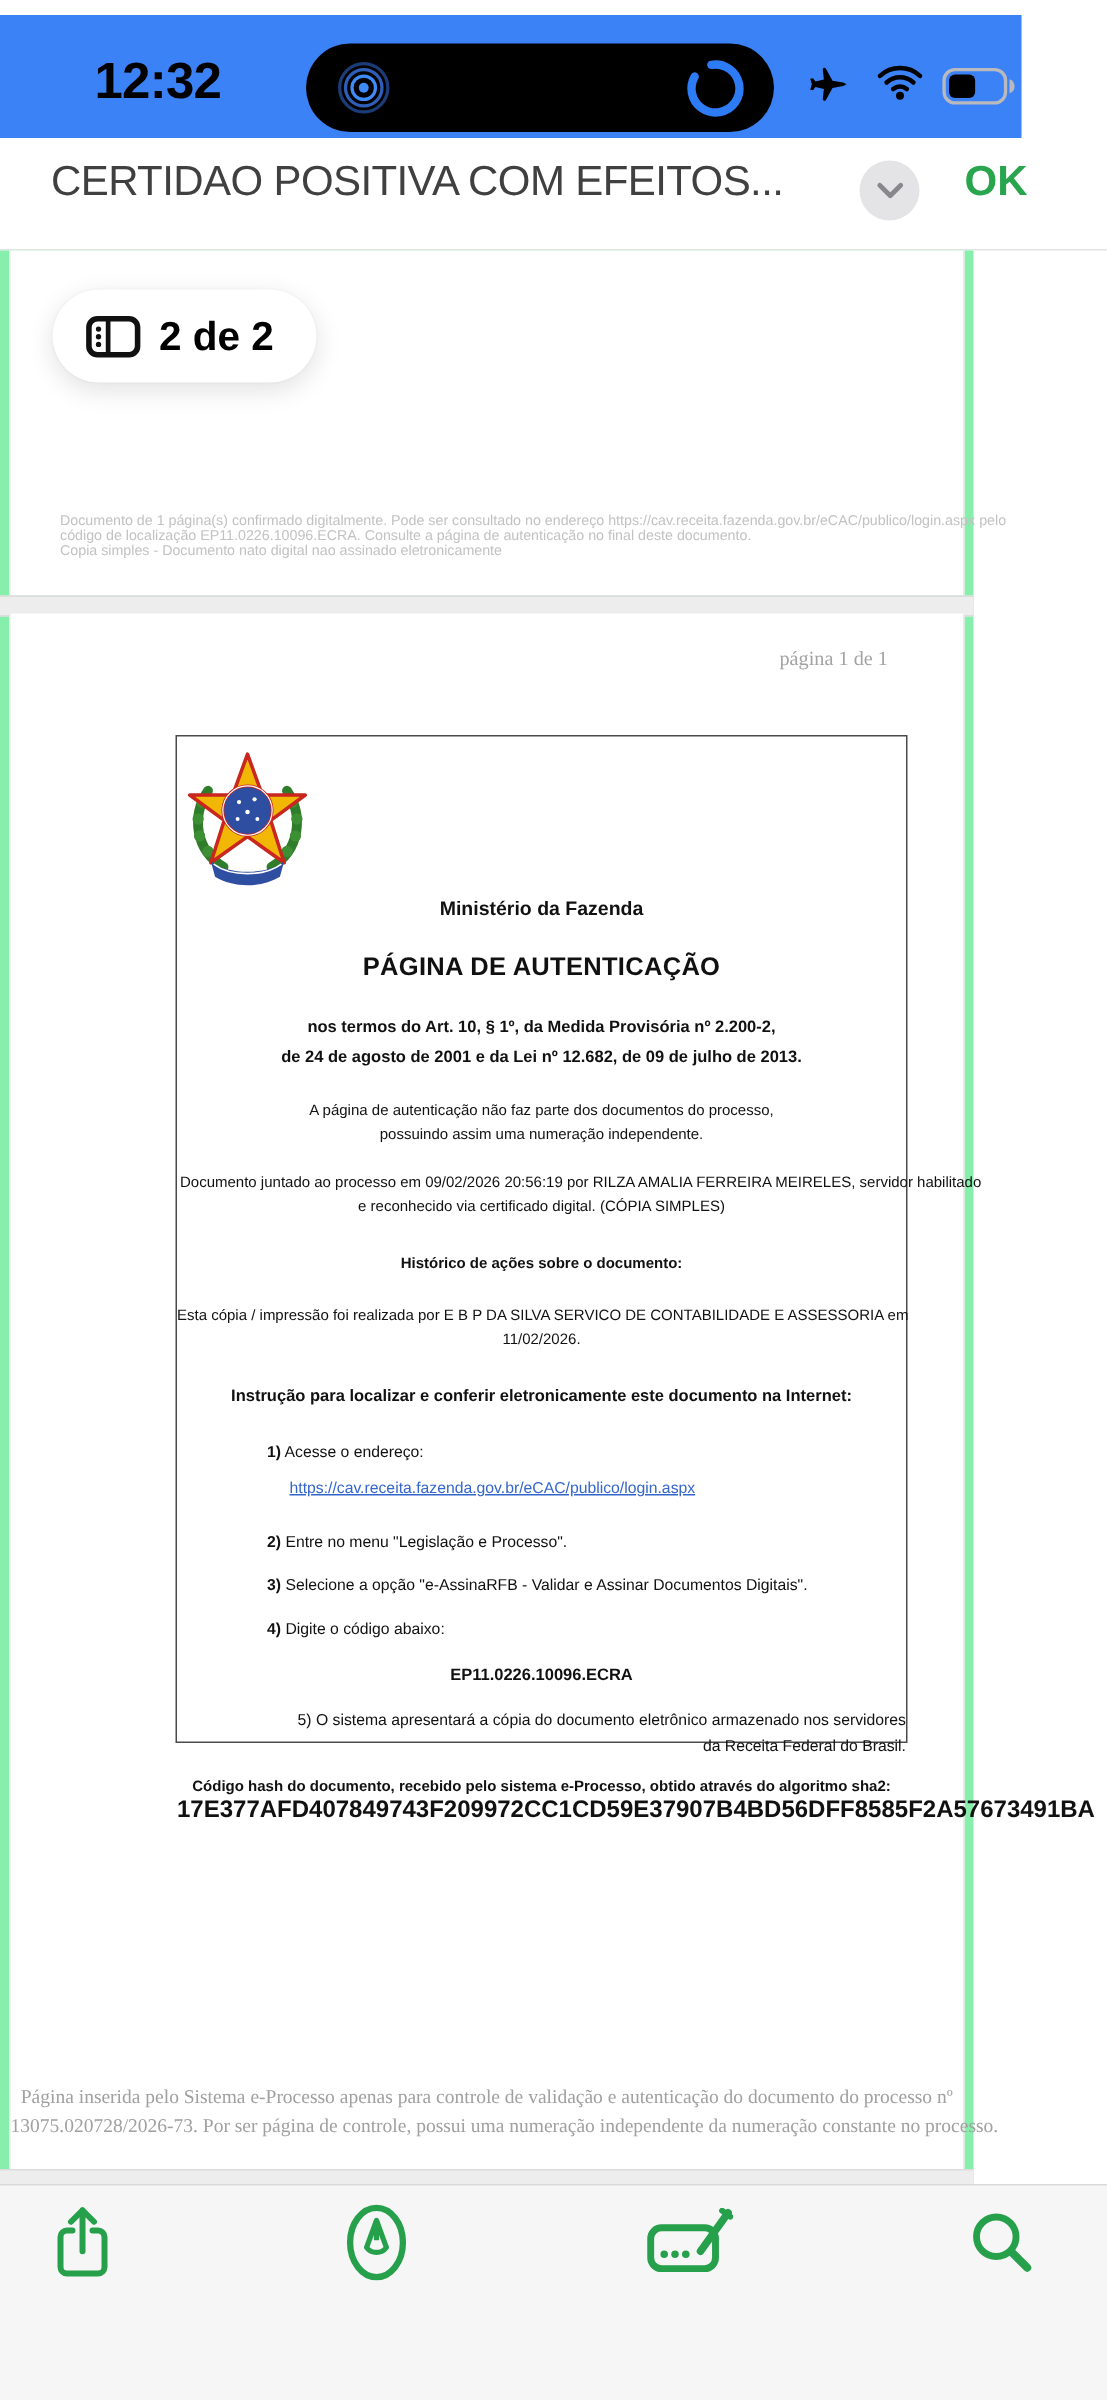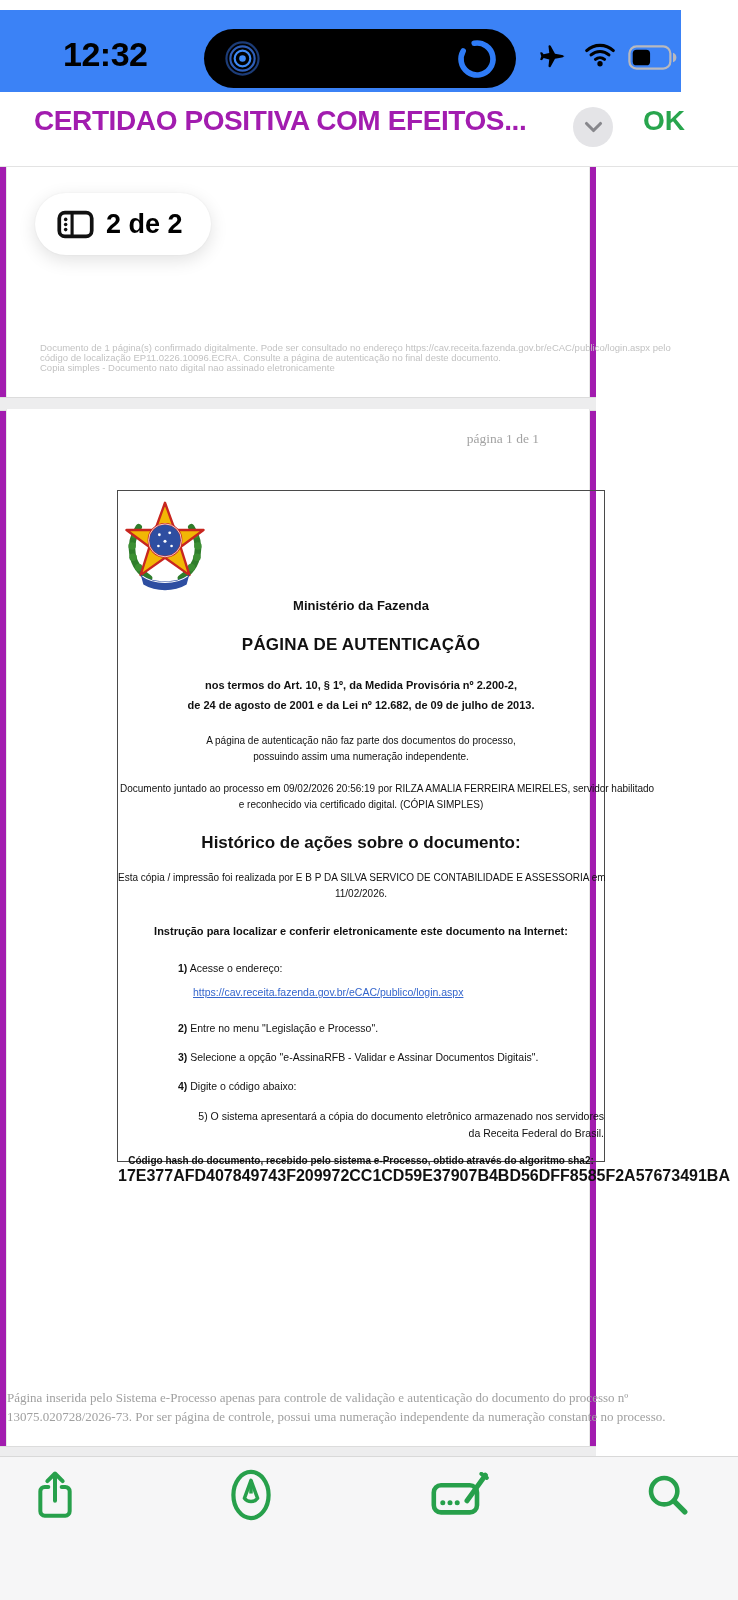--- a/index.html
+++ b/index.html
@@ -13,26 +13,26 @@
 
   
   .status-bar{position:absolute;left:0;top:10px;width:681px;height:92px;background:#3b82f6;}
   .time{position:absolute;left:63px;top:25px;font-size:34px;font-weight:700;letter-spacing:-.5px;color:#000;}
   .island{position:absolute;left:204px;top:19px;width:312px;height:59px;background:#000;border-radius:30px;}
   .airdrop{position:absolute;left:21px;top:12px;}
   .ring{position:absolute;right:18px;top:9px;}
 
   
   .nav-bar{position:absolute;left:0;top:92px;width:738px;height:74px;background:#fff;border-bottom:1px solid #e3e3e3;}
-  .nav-title{position:absolute;left:34px;top:13px;font-size:28px;font-weight:700;letter-spacing:-.4px;color:#a21caf;white-space:nowrap;}
+  .nav-title{position:absolute;left:34px;top:13px;font-size:28px;font-weight:400;letter-spacing:-.4px;color:#404040;white-space:nowrap;}
   .chevron-btn{position:absolute;left:573px;top:15px;width:40px;height:40px;border-radius:50%;background:#e4e4e7;display:flex;align-items:center;justify-content:center;}
   .ok-btn{position:absolute;left:643px;top:13px;font-size:28px;font-weight:700;color:#28a54d;}
 
   
-  .viewer{position:absolute;left:0;top:167px;width:596px;height:1289px;background:#a21caf;}
+  .viewer{position:absolute;left:0;top:167px;width:649px;height:1289px;background:#86efac;}
   .page{position:absolute;left:6px;right:6px;border-left:1px solid #e8e8e8;border-right:1px solid #e8e8e8;background:#fff;}
   .page1{top:0;height:230px;}
   .sep{position:absolute;left:0;right:0;background:#ededee;border-top:1px solid #dcdcdc;border-bottom:1px solid #dcdcdc;}
   .sep1{top:230px;height:12px;}
   .sep2{top:1279px;height:10px;}
   .page2{top:242px;height:1037px;}
 
   
   .badge{position:absolute;left:28px;top:26px;height:62px;border-radius:31px;background:#fff;
     box-shadow:0 5px 18px rgba(0,0,0,.12), 0 0 2px rgba(0,0,0,.06);
@@ -45,21 +45,21 @@
   
   .pagenum{position:absolute;right:50px;top:22px;font-family:"Liberation Serif", serif;font-size:13.5px;color:#a3a3a3;}
   .doc-box{position:absolute;left:110px;top:81px;width:488px;height:672px;border:1px solid #4a4a4a;text-align:center;color:#111;box-sizing:border-box;}
   .arms{margin-top:8px;}
   .ministry{margin-top:6px;font-size:13px;font-weight:700;line-height:14px;}
   .auth-title{margin-top:22px;font-size:17px;font-weight:700;letter-spacing:.2px;line-height:20px;}
   .guarantee{margin-top:20px;font-size:11px;font-weight:700;line-height:20px;}
   .indep{margin-top:18px;font-size:10px;line-height:16px;}
   .attached{margin-top:16px;font-size:10px;line-height:16px;}
   .attached .l1{white-space:nowrap;text-align:left;margin-left:2px;overflow:visible;}
-  .hist-head{margin-top:22px;font-size:17px;font-weight:700;line-height:15px;}
+  .hist-head{margin-top:22px;font-size:10px;font-weight:700;line-height:15px;}
   .hist{margin-top:20px;font-size:10px;line-height:16px;}
   .instr-head{margin-top:22px;font-size:11px;font-weight:700;line-height:15px;}
   .step{margin-top:22px;font-size:10.5px;line-height:14px;text-align:left;padding-left:60px;}
   .step .num{font-weight:700;}
   .step-link{margin-top:10px;text-align:left;padding-left:75px;font-size:10.5px;line-height:14px;}
   .step-link a{color:#3566cc;text-decoration:underline;}
   .step-tight{margin-top:15px;}
   .code{margin-top:17px;font-size:11px;font-weight:700;line-height:14px;}
   .step5{margin-top:15px;font-size:10.5px;line-height:17px;text-align:right;padding-left:60px;}
   .hash{margin-top:11px;font-weight:700;}
@@ -233,20 +233,21 @@
       </div>
       <div class="step step-tight">
         <span class="num">3)</span>
         <span>Selecione a opção "e-AssinaRFB - Validar e Assinar Documentos Digitais".</span>
       </div>
       <div class="step step-tight">
         <span class="num">4)</span>
         <span>Digite o código abaixo:</span>
       </div>
 
+      <div class="code">EP11.0226.10096.ECRA</div>
 
       <div class="step5">
         <div class="nowrap"><span class="num">5)</span>
           <span>O sistema apresentará a cópia do documento eletrônico armazenado nos servidores</span></div>
         <div class="nowrap">da Receita Federal do Brasil.</div>
       </div>
 
       <div class="hash">
         <div class="h1 nowrap">Código hash do documento, recebido pelo sistema e-Processo, obtido através do algoritmo sha2:</div>
         <div class="h2 nowrap">17E377AFD407849743F209972CC1CD59E37907B4BD56DFF8585F2A57673491BA</div>

